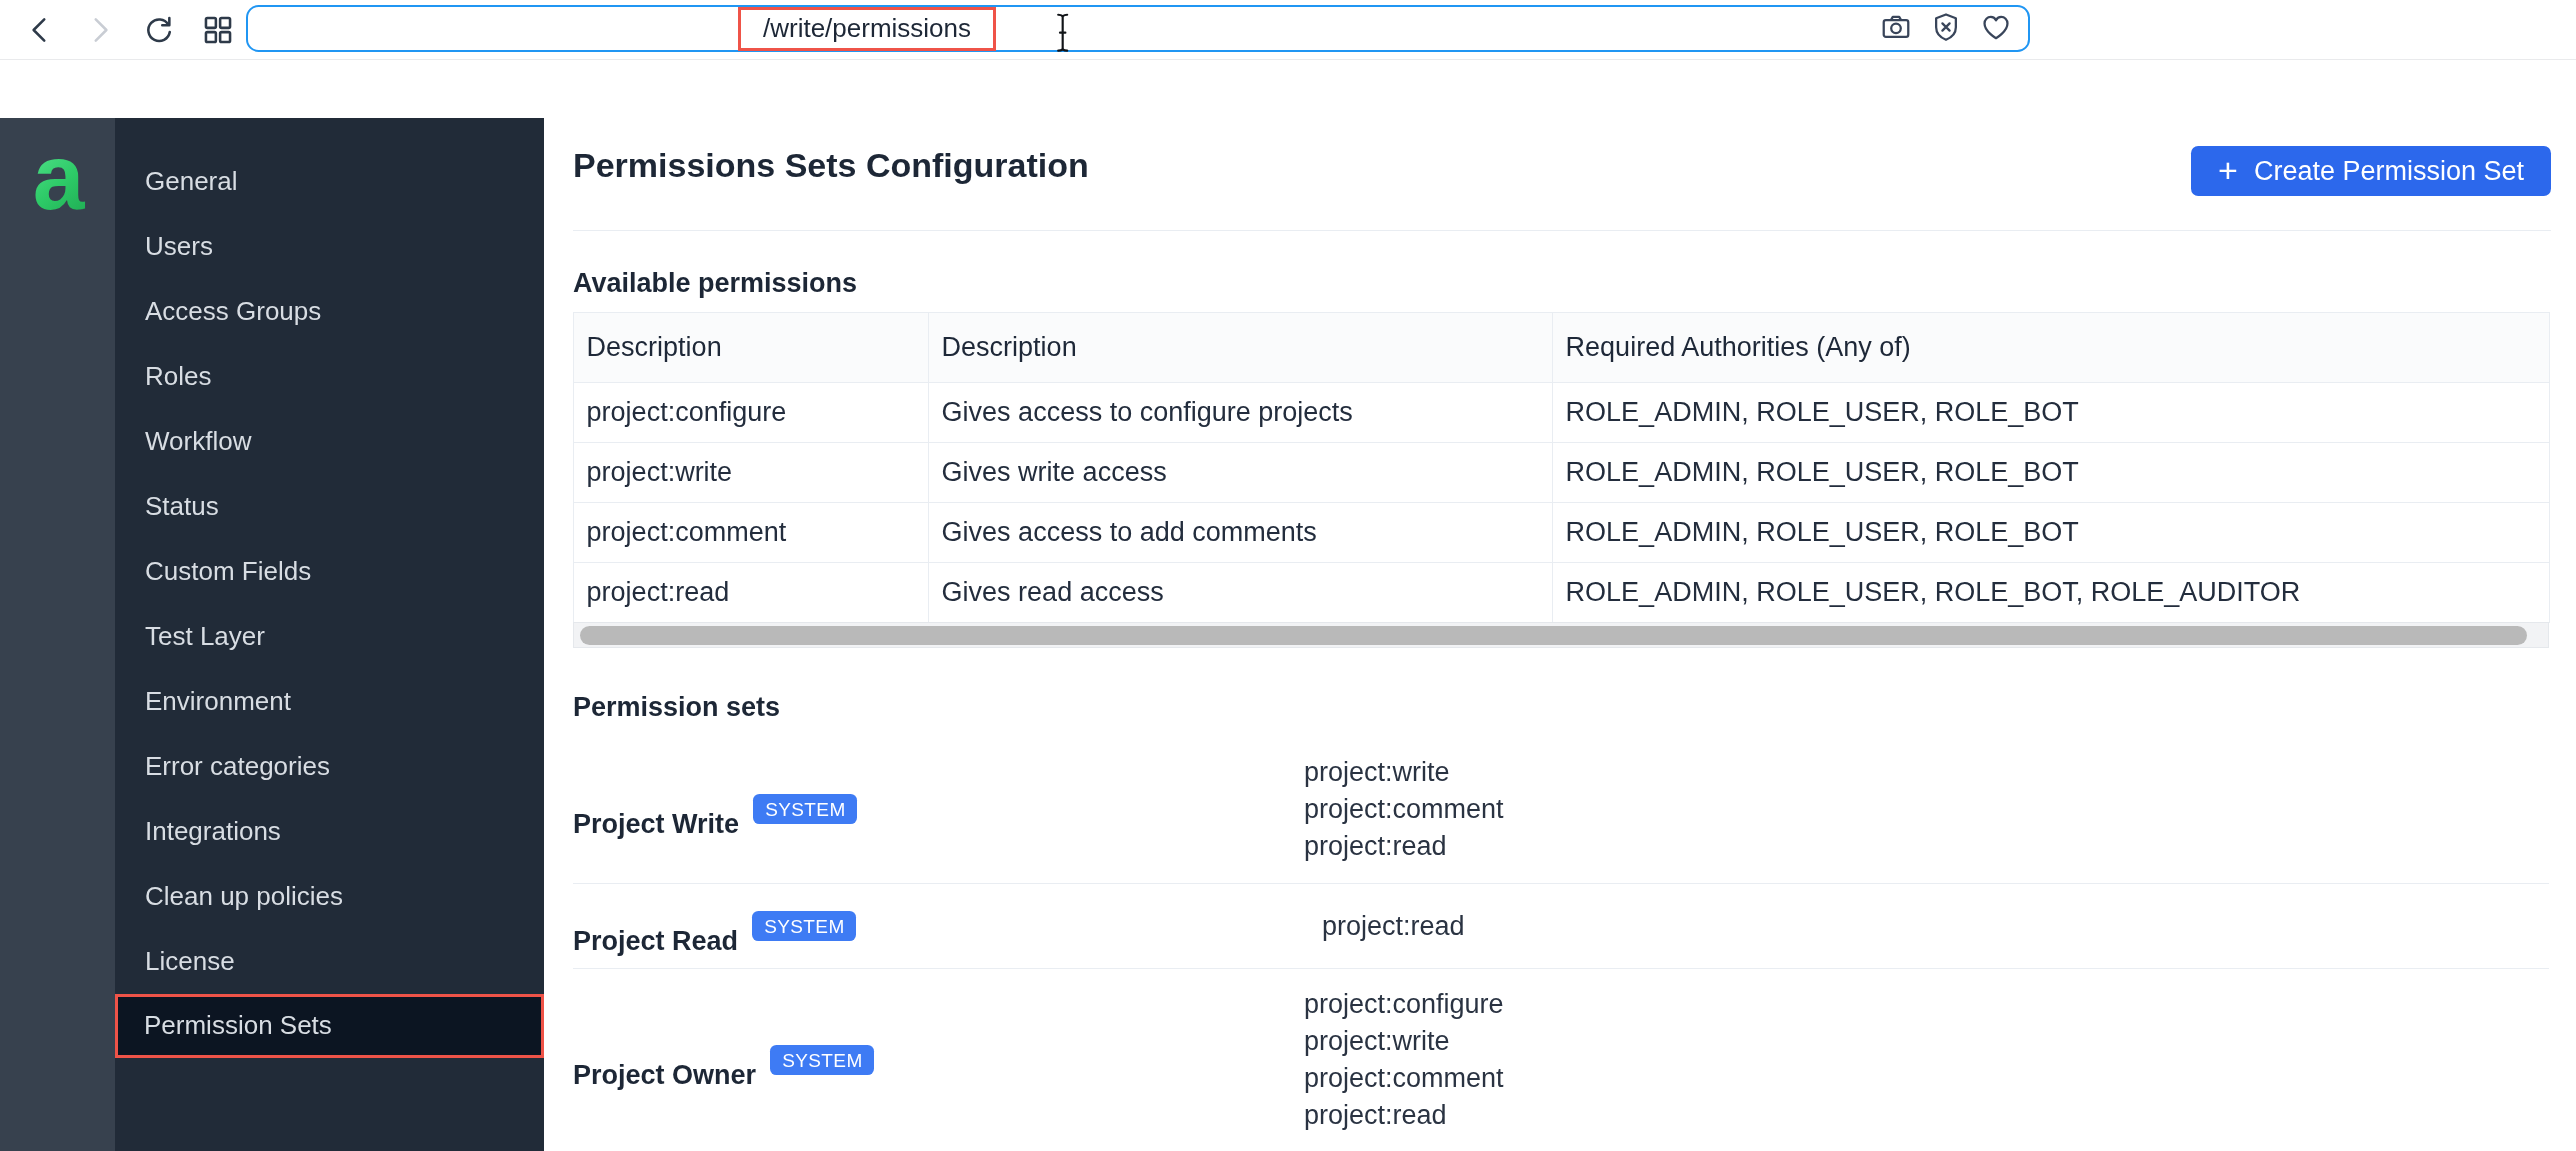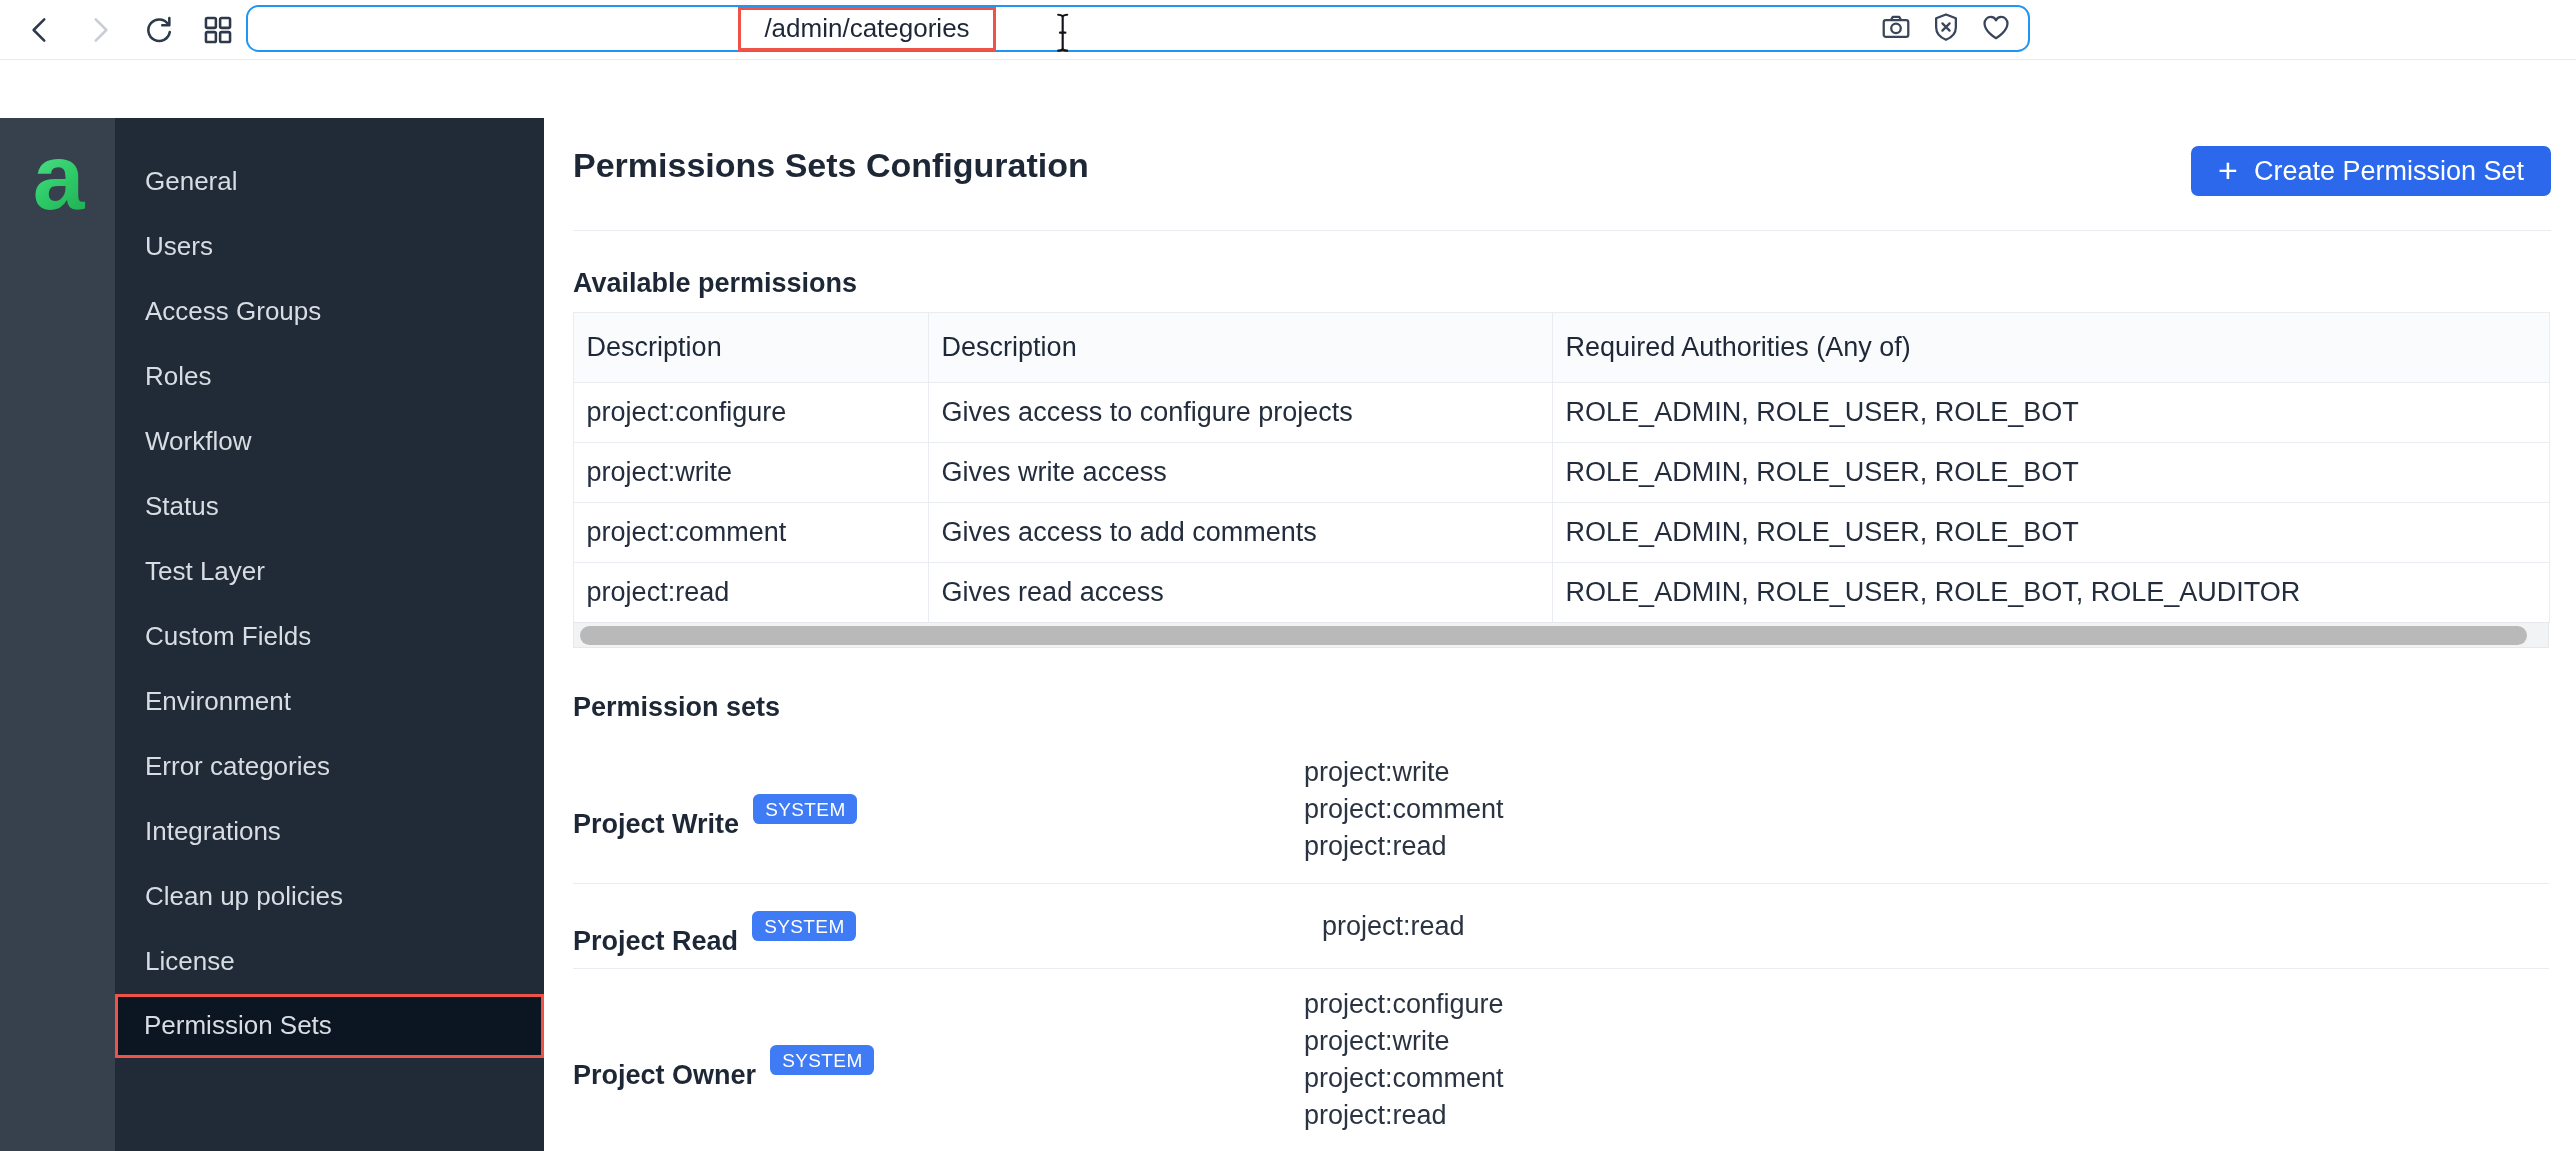--- a/index.html
+++ b/index.html
@@ -93,21 +93,21 @@
     <svg viewBox="0 0 24 24" fill="none" stroke="#2e3a49" stroke-width="1.8">
       <rect x="3.5" y="3.5" width="7" height="7" rx="1"></rect>
         <rect x="13.5" y="3.5" width="7" height="7" rx="1"></rect>
       <rect x="3.5" y="13.5" width="7" height="7" rx="1"></rect>
         <rect x="13.5" y="13.5" width="7" height="7" rx="1"></rect>
     </svg>
   </div>
 
   <div class="urlbar">
     <div class="url-annotation">
-      <span class="url-text">/admin/categories</span>
+      <span class="url-text">/write/permissions</span>
     </div>
     <div class="text-cursor">
       <svg viewBox="0 0 26 46" fill="none" stroke="#111418" stroke-width="2.4" stroke-linecap="round">
         <path d="M8 3 C11 3 13 4.5 13 4.5 C13 4.5 15 3 18 3"></path>
         <path d="M13 4.5 L13 41.5"></path>
         <path d="M8 43 C11 43 13 41.5 13 41.5 C13 41.5 15 43 18 43"></path>
         <path d="M10 23 L16 23"></path>
       </svg>
     </div>
     <div class="urlbar-icons">
@@ -137,22 +137,22 @@
   <div class="sidebar-strip">
     <div class="logo">a</div>
   </div>
   <div class="nav" id="nav">
       <div class="nav-item">General</div>
       <div class="nav-item">Users</div>
       <div class="nav-item">Access Groups</div>
       <div class="nav-item">Roles</div>
       <div class="nav-item">Workflow</div>
       <div class="nav-item">Status</div>
+      <div class="nav-item">Custom Fields</div>
       <div class="nav-item">Test Layer</div>
-      <div class="nav-item">Custom Fields</div>
       <div class="nav-item">Environment</div>
       <div class="nav-item">Error categories</div>
       <div class="nav-item">Integrations</div>
       <div class="nav-item">Clean up policies</div>
       <div class="nav-item">License</div>
       <div class="nav-item active">Permission Sets</div>
     </div>
 </div>
 
 <div class="page-title">Permissions Sets Configuration</div>

